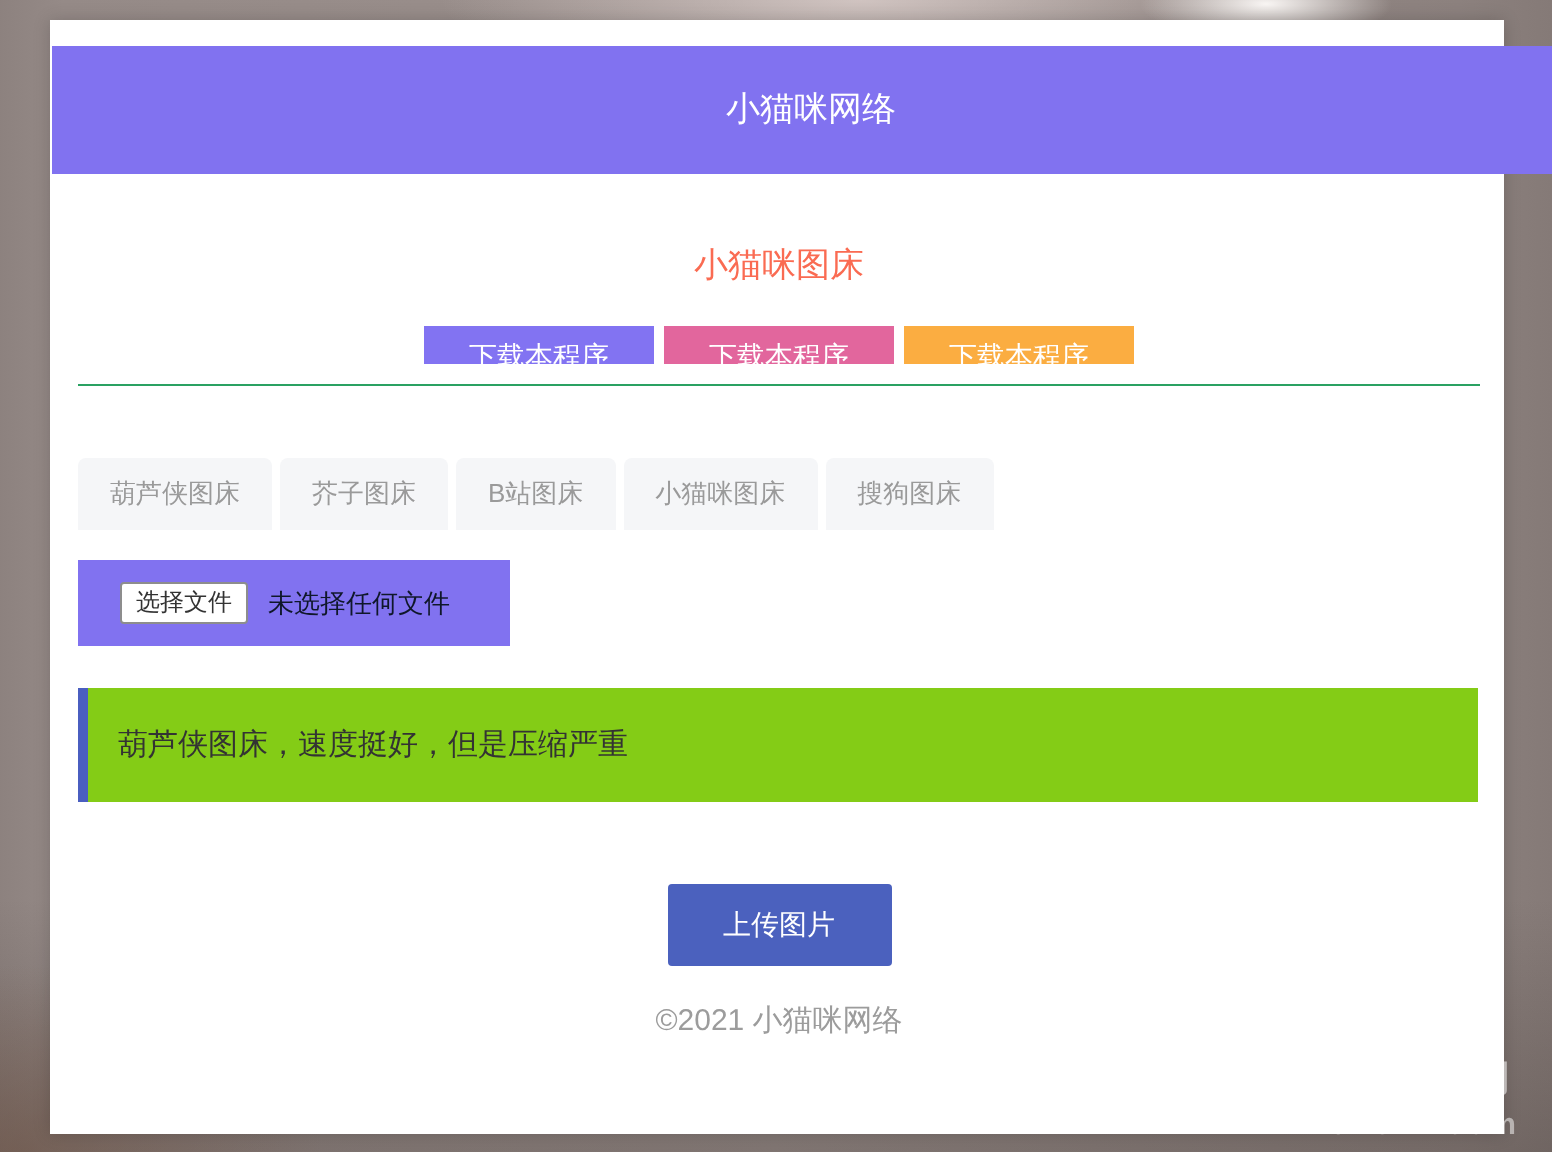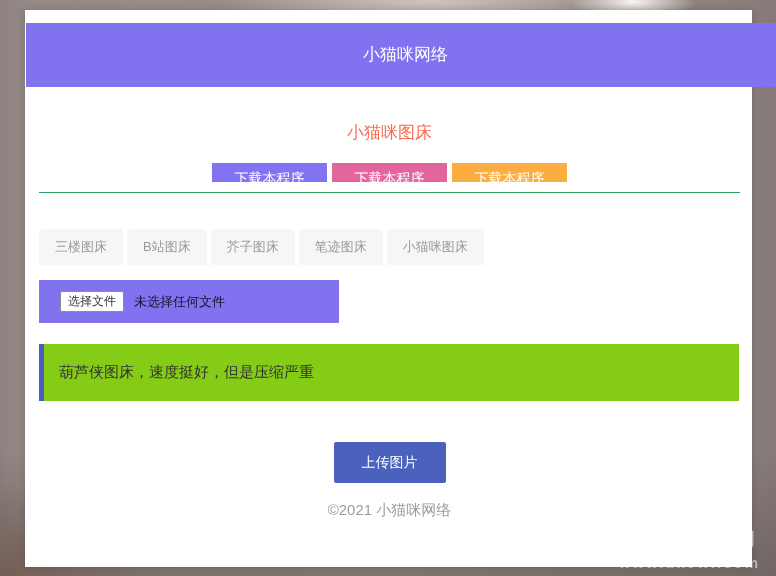--- a/index.html
+++ b/index.html
@@ -87,21 +87,21 @@
     background: #f5f6f8;
     color: #9a9a9a;
     font-size: 13px;
     border-radius: 4px 4px 0 0;
     cursor: pointer;
     white-space: nowrap;
   }
 
   .file-box {
     margin-top: 15px;
-    width: 300px;
+    width: 216px;
     height: 43px;
     background: #8172f0;
     display: flex;
     align-items: center;
     padding-left: 21px;
   }
   .file-btn {
     height: 21px;
     padding: 0 7px;
     background: #ffffff;
@@ -188,25 +188,25 @@
 
     <div class="dl-row">
       <button class="dl-btn purple" style="background: rgb(130, 115, 242);">下载本程序</button>
       <button class="dl-btn pink" style="background: rgb(226, 102, 157);">下载本程序</button>
       <button class="dl-btn orange" style="background: rgb(251, 173, 65);">下载本程序</button>
     </div>
 
     <hr class="divider" style="border-top-color: rgb(42, 161, 98);">
 
     <div class="tabs">
-      <span class="tab">三楼图床</span>
+      <span class="tab">葫芦侠图床</span>
+      <span class="tab">芥子图床</span>
       <span class="tab">B站图床</span>
-      <span class="tab">芥子图床</span>
-      <span class="tab">笔迹图床</span>
       <span class="tab">小猫咪图床</span>
+      <span class="tab">搜狗图床</span>
     </div>
 
     <div class="file-box" style="background: rgb(129, 114, 240);">
       <button class="file-btn">选择文件</button>
       <span class="file-status">未选择任何文件</span>
     </div>
 
     <div class="notice" style="border-left-color: rgb(74, 94, 192);">
       <span>葫芦侠图床，速度挺好，但是压缩严重</span>
     </div>

